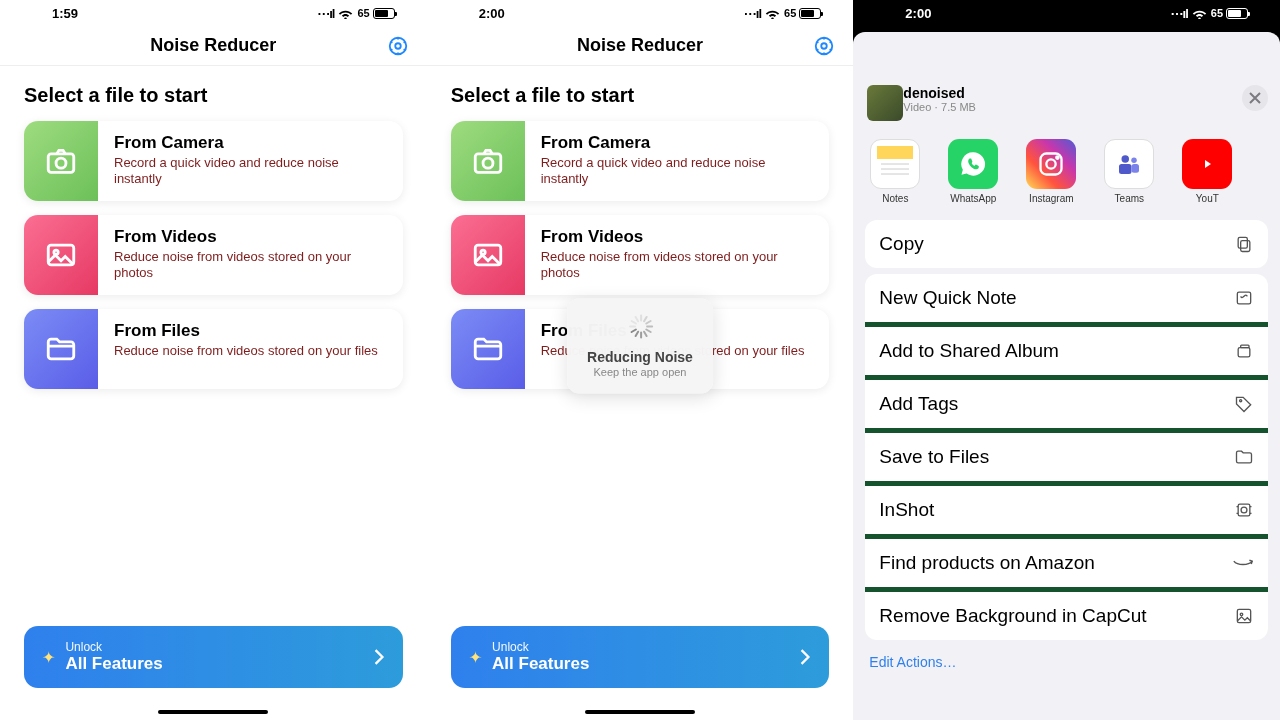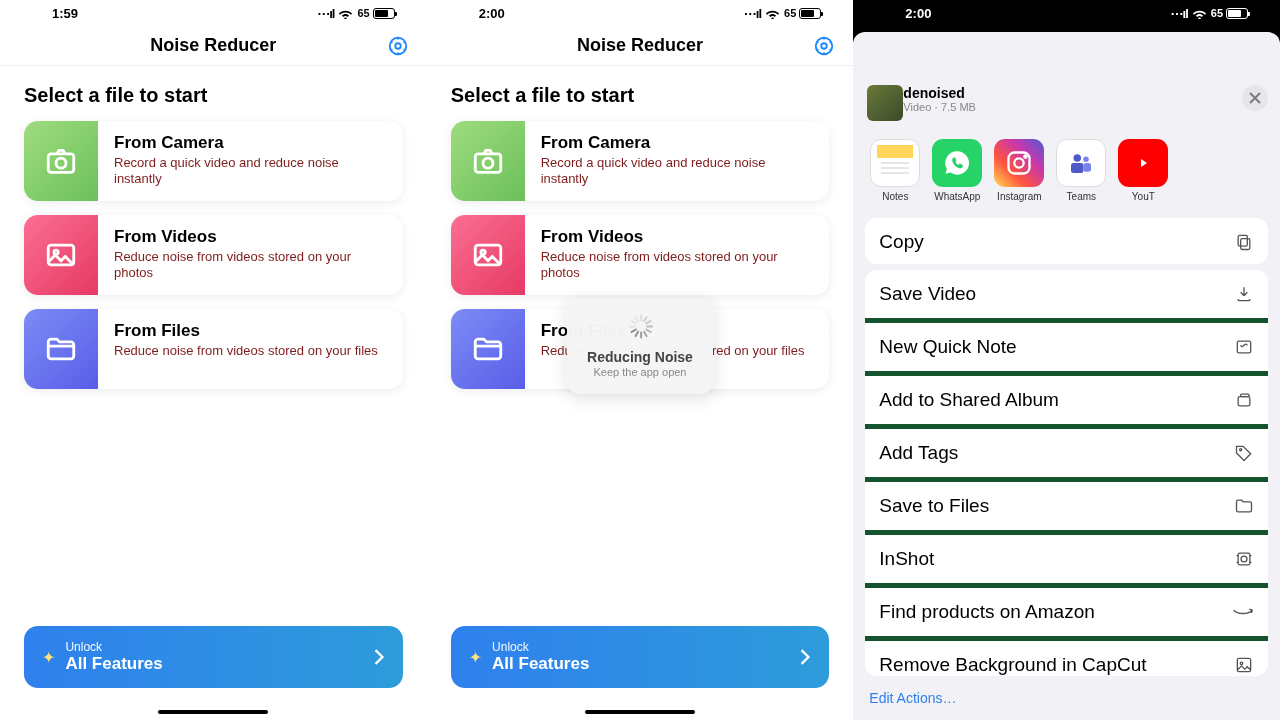--- a/index.html
+++ b/index.html
@@ -39,21 +39,21 @@
   .spinner { width:24px; height:24px; margin:0 auto; position:relative; }
   .spinner span { position:absolute; left:50%; top:0; width:2px; height:7px; background:#888; border-radius:1px; transform-origin: 1px 12px; }
   
   .share-phone { background:#000; }
   .share-container { background:#f2f2f6; border-radius:12px 12px 0 0; flex:1; display:flex; flex-direction:column; overflow:hidden; margin-top:6px; }
   .share-head { display:flex; align-items:flex-start; padding:12px 14px; position:relative;margin-top:41px; }
   .thumb { width:36px; height:36px; border-radius:6px; background:linear-gradient(135deg,#6a7a3a,#3a4a2a); display:flex; align-items:center; justify-content:center; color:#fff; font-size:9px; }
   .share-head .name { font-weight:600; font-size:14px; }
   .share-head .meta { font-size:11px; color:#888; }
   .close-x { position:absolute; right:12px; top:12px; width:26px; height:26px; border-radius:50%; background:#e5e5ea; display:flex; align-items:center; justify-content:center; color:#7a7a80; }
-  .share-targets { display:flex; gap:6px; padding: 6px 14px 10px; overflow:hidden; }
+  .share-targets { display:flex; gap:22px; padding: 6px 14px 10px; overflow:hidden; }
   .target { display:flex; flex-direction:column; align-items:center; width:56px; flex-shrink:0; }
   .target .ico { width:50px; height:50px; border-radius:11px; display:flex; align-items:center; justify-content:center; }
   .target .lab { font-size:10px; margin-top:4px; color:#333; white-space:nowrap; }
   .action-group { margin: 6px 12px 0; background:#fff; border-radius:12px; overflow:hidden; }
   .action { display:flex; align-items:center; justify-content:space-between; padding:13px 14px; font-size:19px; }
   .action + .action { border-top:5px solid #14532d; }
   .action .aicon { color:#555; }
   .edit-actions { color:#2f80ed; font-size:14px; padding:14px 16px; }
   svg { display:block; }
 </style>
@@ -341,28 +341,20 @@
             <svg width="20" height="20" viewBox="0 0 24 24" fill="none" stroke="currentColor" stroke-width="1.6">
               <rect x="8" y="8" width="11" height="13" rx="2"></rect>
               <rect x="5" y="4" width="11" height="13" rx="2"></rect>
             </svg>
           </span>
       </div>
     </div>
 
     <div class="action-group">
       <div class="action">
-        <span>Save Video</span>
-        <span class="aicon">
-            <svg width="20" height="20" viewBox="0 0 24 24" fill="none" stroke="currentColor" stroke-width="1.6">
-              <path d="M12 4v10m0 0l-4-4m4 4l4-4M5 18v1a1 1 0 001 1h12a1 1 0 001-1v-1"></path>
-            </svg>
-          </span>
-      </div>
-      <div class="action">
         <span>New Quick Note</span>
         <span class="aicon">
             <svg width="20" height="20" viewBox="0 0 24 24" fill="none" stroke="currentColor" stroke-width="1.6">
               <rect x="4" y="5" width="16" height="14" rx="2"></rect>
               <path d="M8 10c1 2 2 2 4 0s3-2 4 0"></path>
             </svg>
           </span>
       </div>
       <div class="action">
         <span>Add to Shared Album</span>

